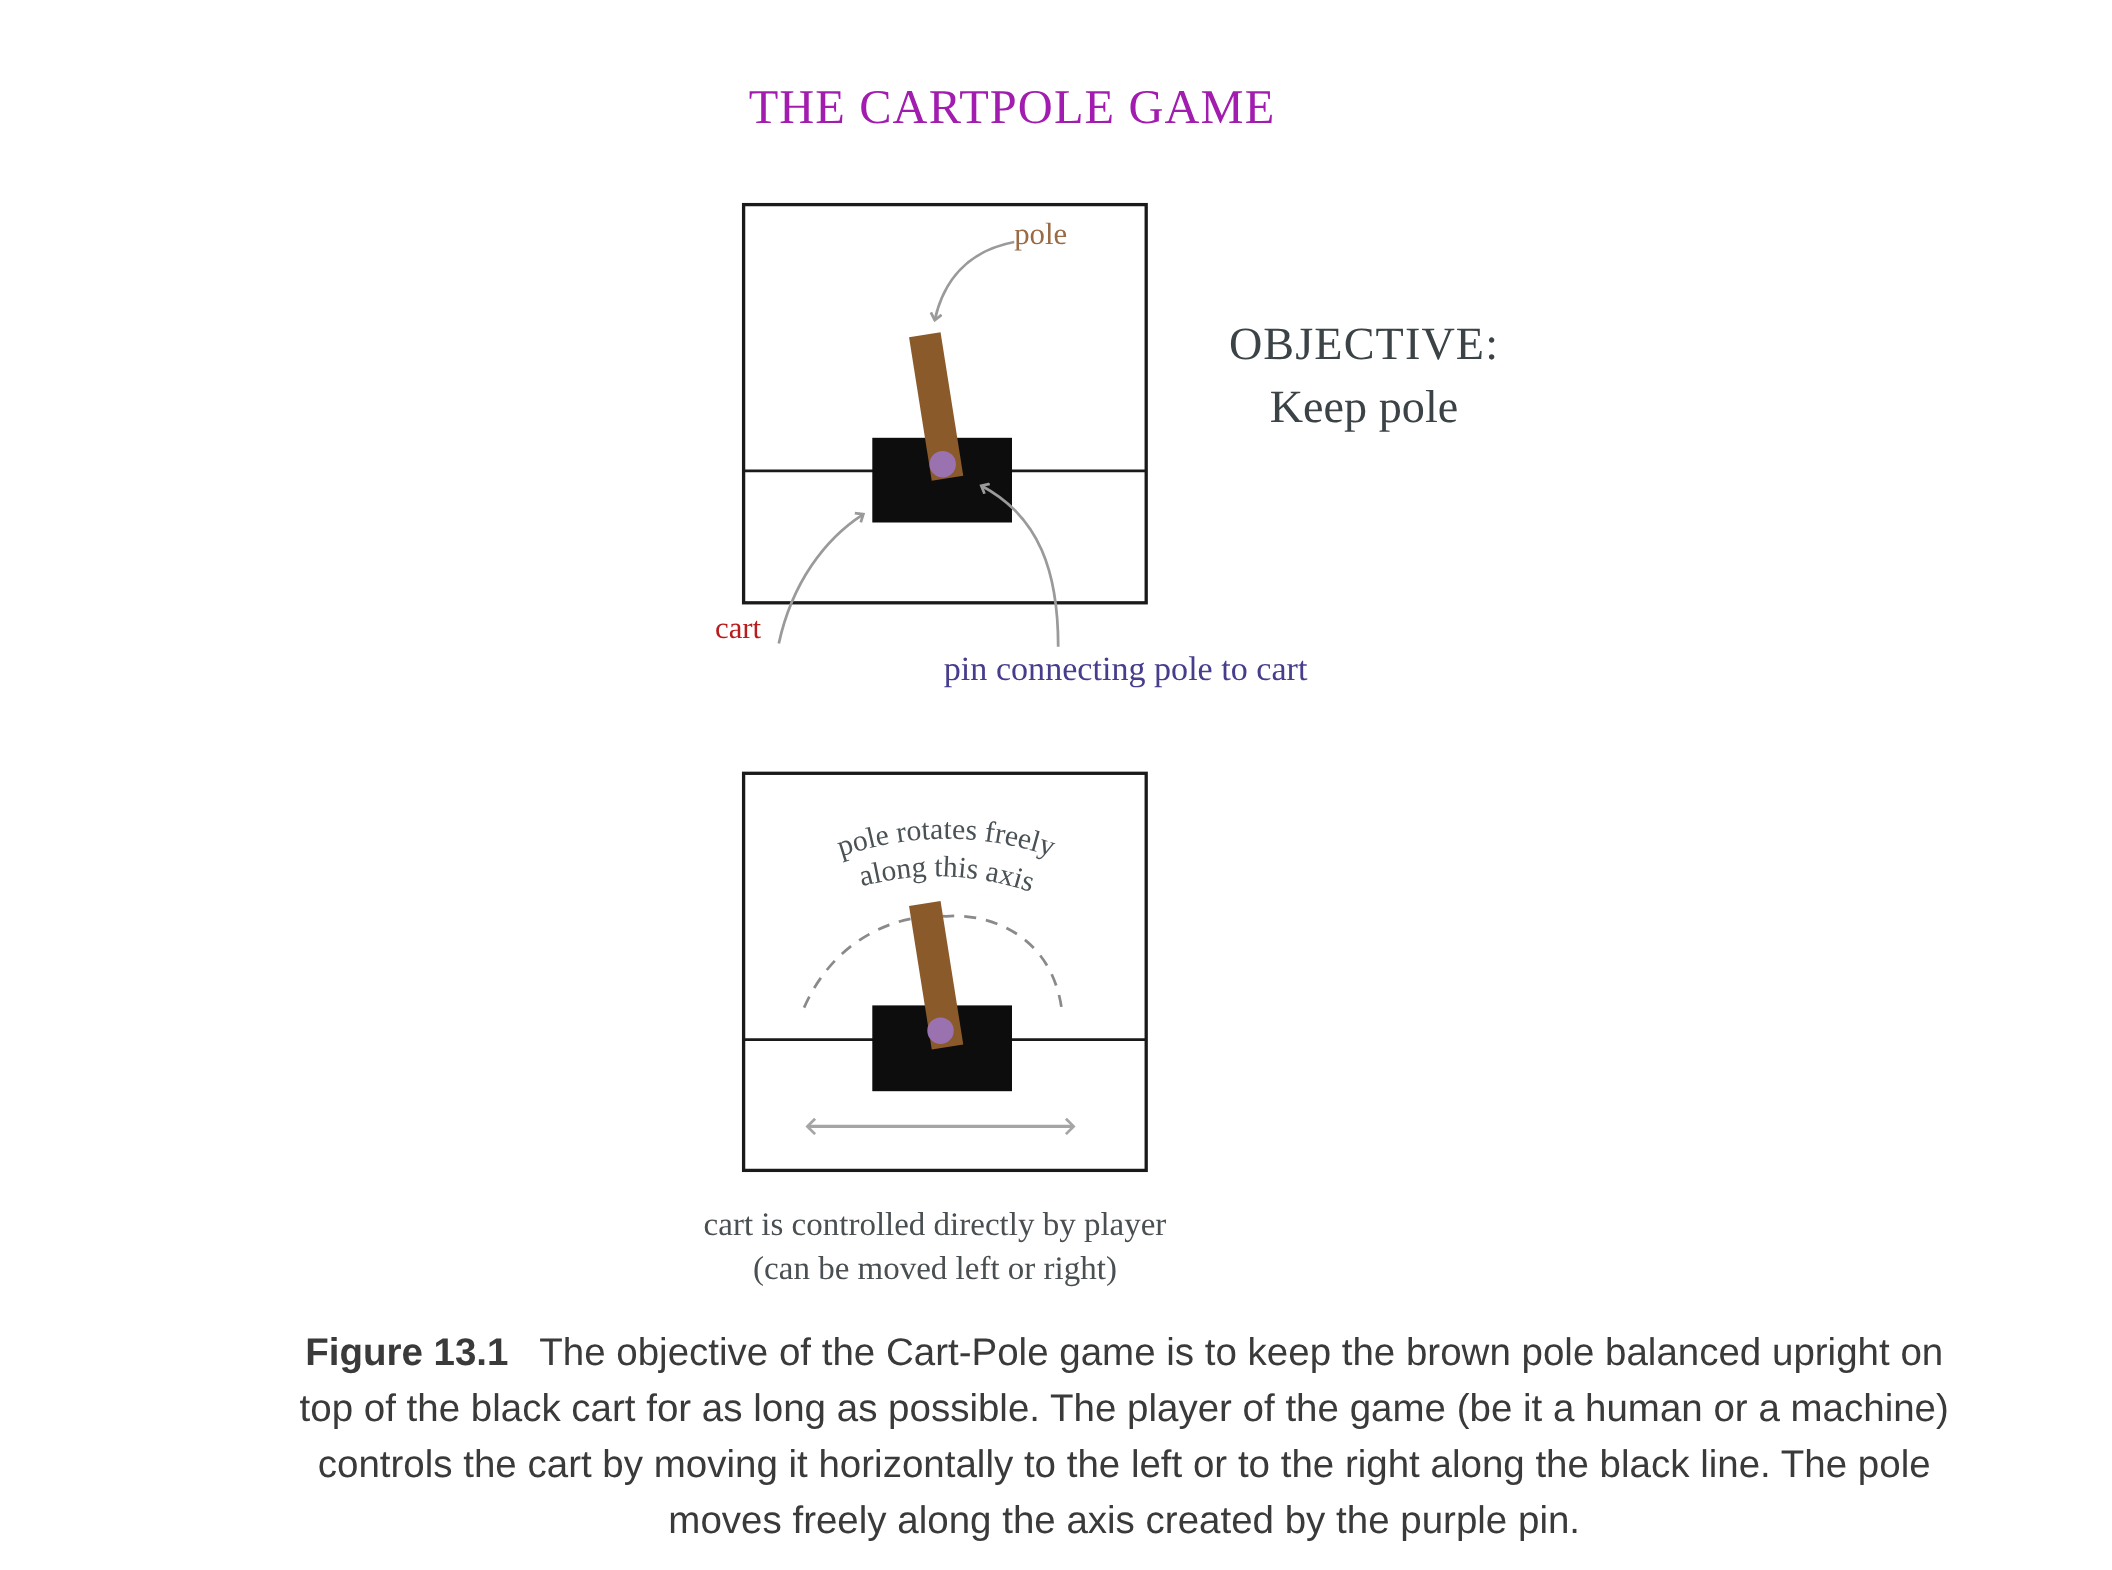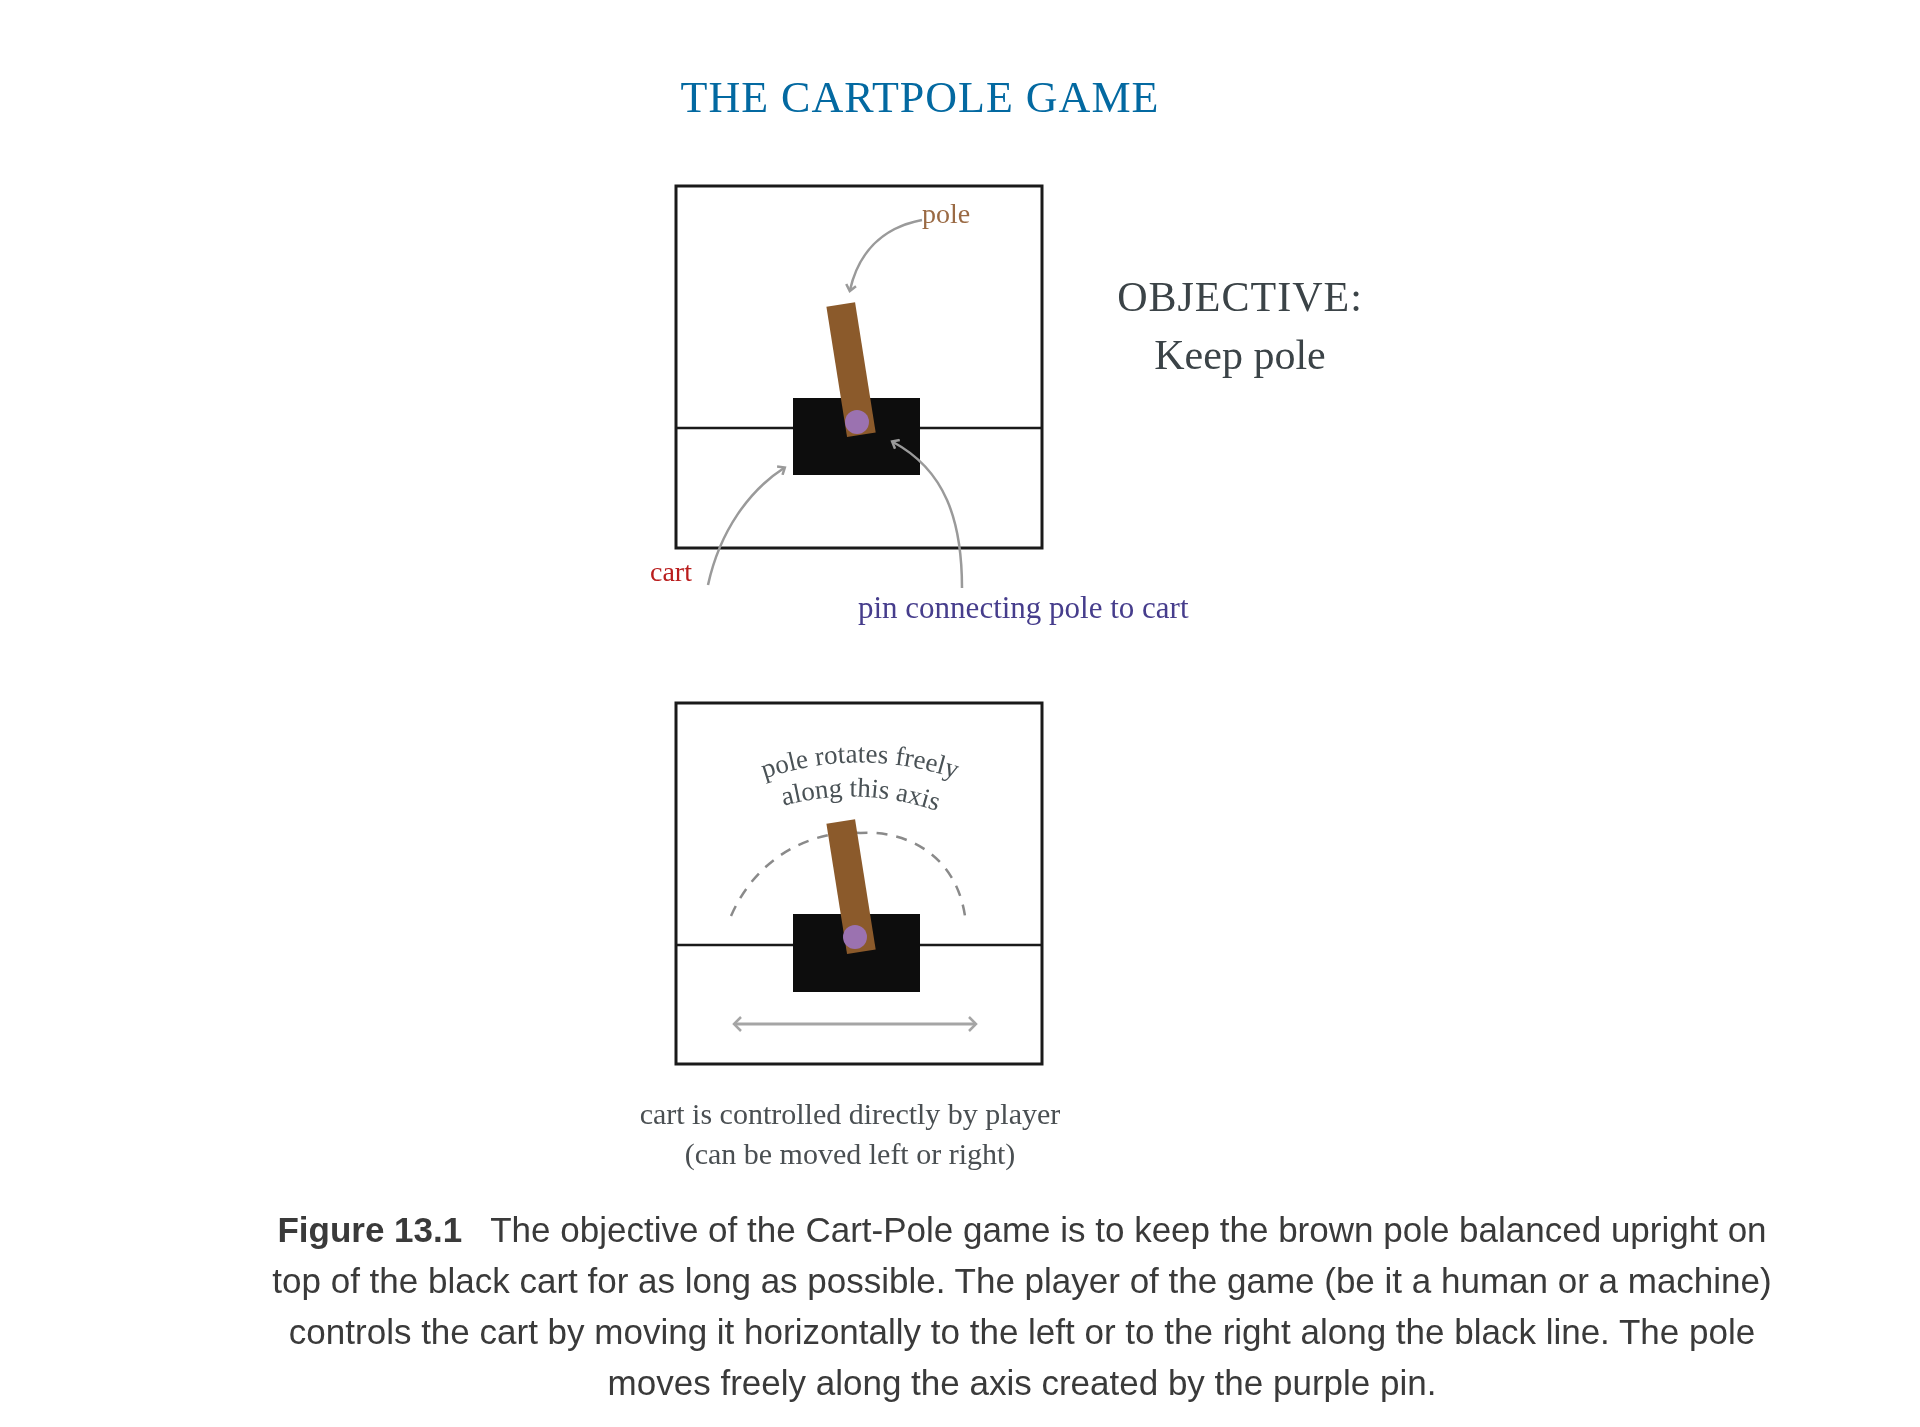--- a/index.html
+++ b/index.html
@@ -12,32 +12,32 @@
       height: 1427px;
       position: relative;
       overflow: hidden;
       font-family: "Liberation Serif", "DejaVu Serif", serif;
     }
     .abs { position: absolute; }
     .title {
       left: 0; width: 1840px; top: 72px;
       text-align: center;
       font-size: 44px;
-      color: #0369a1;
+      color: #a21caf;
       letter-spacing: 1px;
       font-family: Liberation Serif, serif;
     }
     .objective {
       left: 1090px; width: 300px; top: 268px;
       text-align: center;
       color: #3b4347;
       font-size: 42px;
       line-height: 58px;
     }
-    .objective .heading { letter-spacing: 1px; }
+    .objective .heading { letter-spacing: 1px; margin-top: 16px; }
     .label-pole {
       left: 922px; top: 198px;
       color: #9a6a44;
       font-size: 28px;
       text-align: right;
     }
     .label-cart {
       left: 650px; top: 556px;
       color: #b91c1c;
       font-size: 28px;

